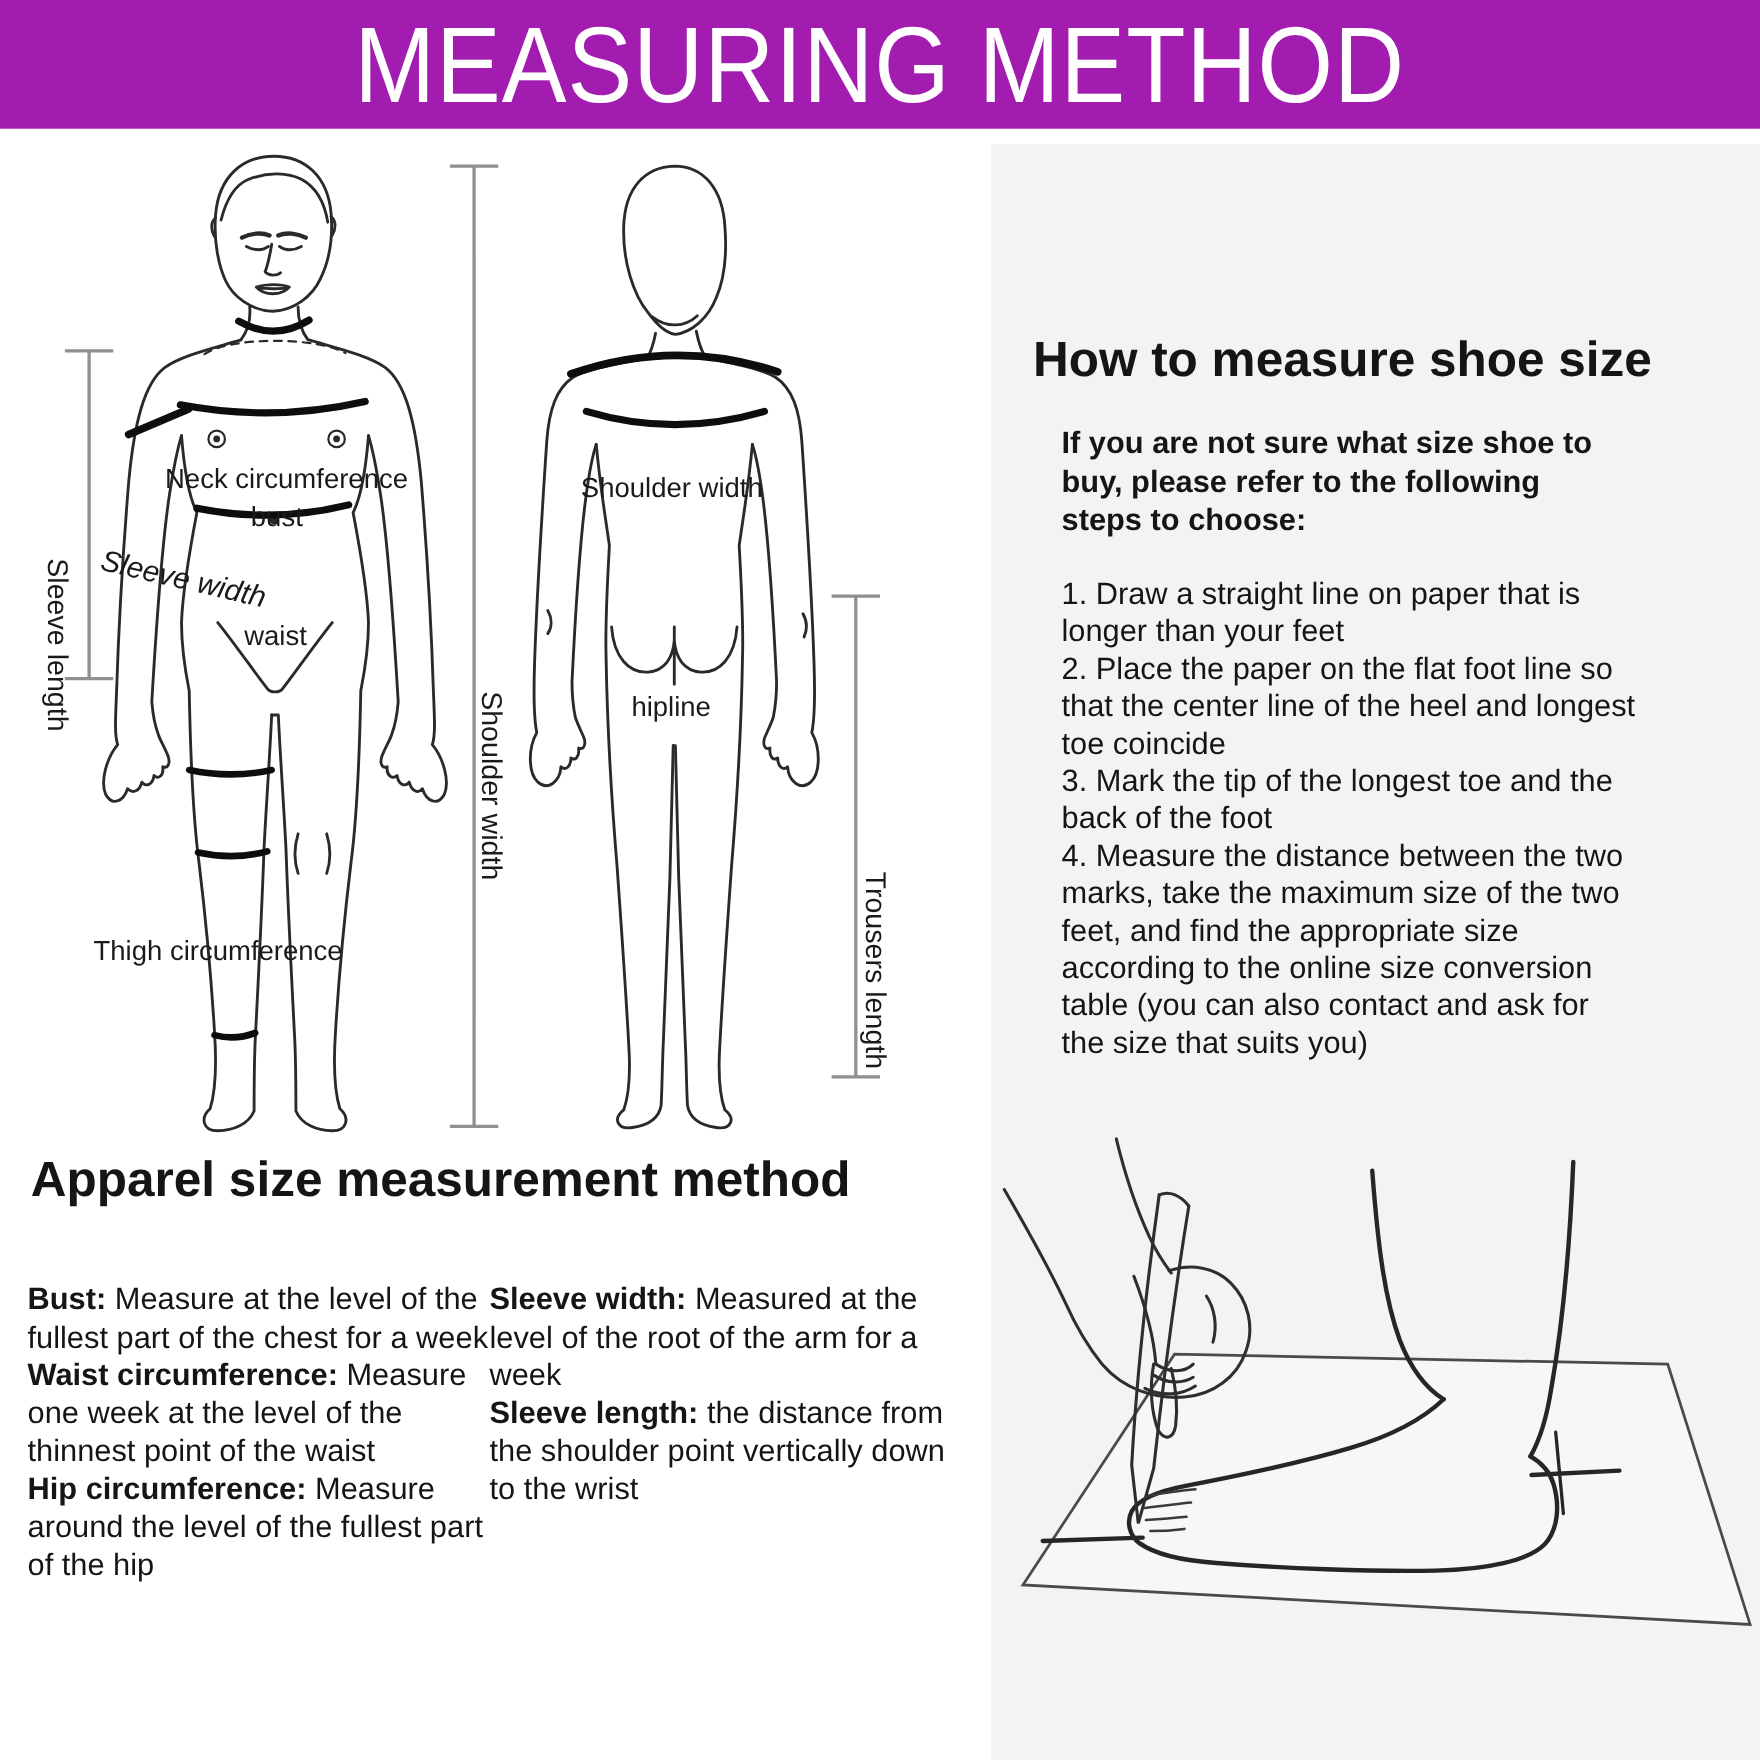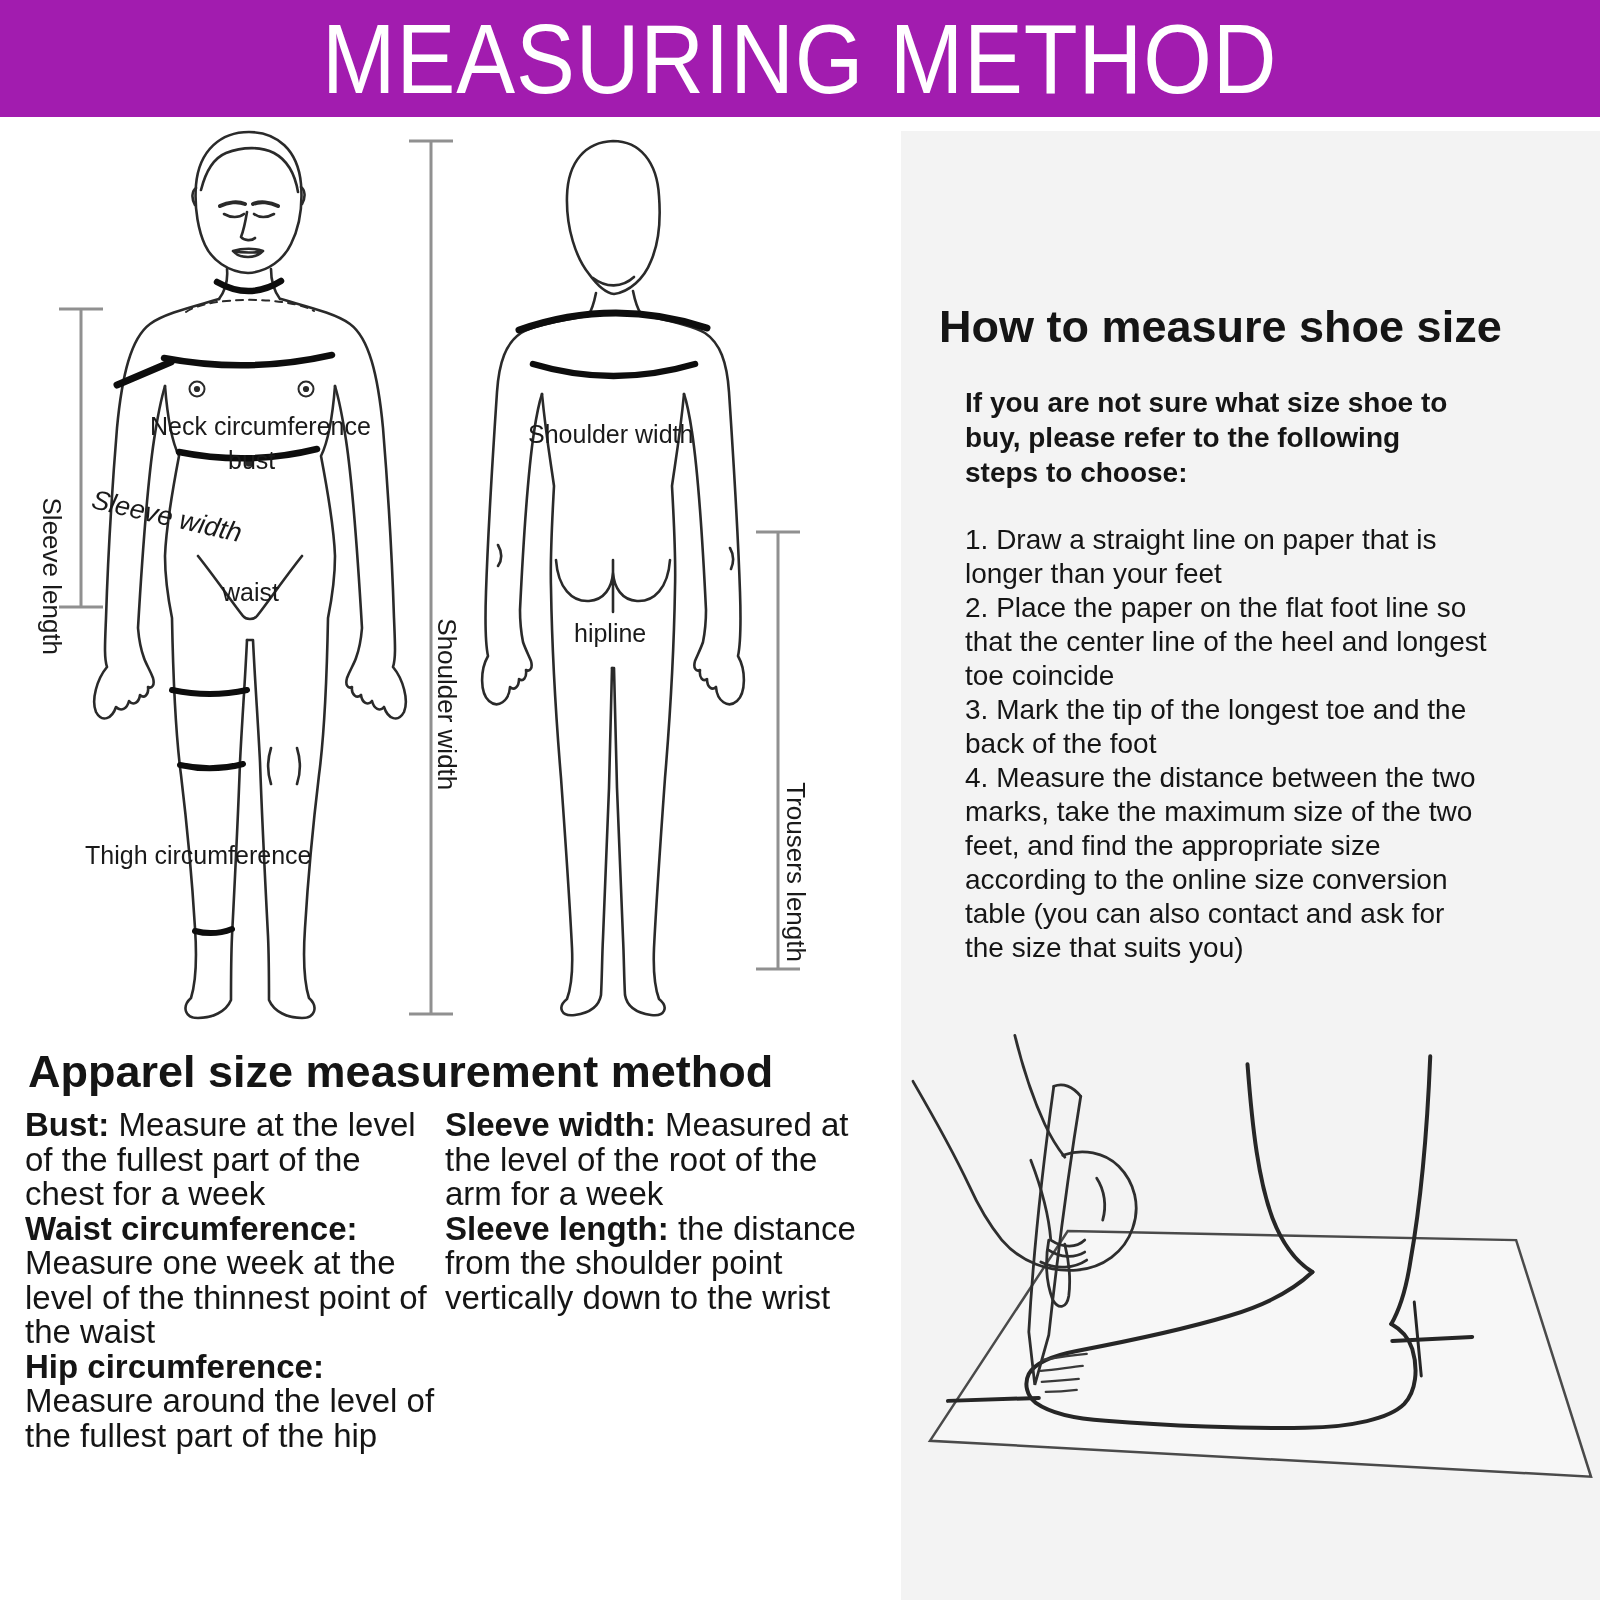--- a/index.html
+++ b/index.html
@@ -11,29 +11,29 @@
   .header-title{color:#ffffff;font-size:98px;font-weight:400;letter-spacing:1px;
                 transform:scaleX(0.9);white-space:nowrap;line-height:1;}
   
   .shoe-panel{position:absolute;left:901px;top:131px;width:699px;height:1469px;background:#f3f3f3;}
   .shoe-heading{position:absolute;left:38px;top:170px;font-size:45px;font-weight:700;white-space:nowrap;}
   .shoe-intro{position:absolute;left:64px;top:254px;width:505px;font-size:28px;font-weight:700;line-height:35px;}
   .shoe-steps{position:absolute;left:64px;top:392px;width:524px;font-size:28px;line-height:34px;}
   .shoe-steps p{margin:0;}
   .foot-svg{position:absolute;left:0;top:899px;width:699px;height:570px;}
   
-  .diagram{position:absolute;left:0;top:117px;width:900px;height:925px;padding-left:24px;}
+  .diagram{position:absolute;left:0;top:127px;width:900px;height:925px;padding-left:24px;}
   .fig-svg{position:absolute;left:0;top:0;width:900px;height:925px;}
   .dlabel{position:absolute;font-size:25px;color:#1a1a1a;white-space:nowrap;line-height:1.1;}
   .vlabel{position:absolute;width:170px;text-align:center;font-size:26px;color:#1a1a1a;
           transform:rotate(90deg);white-space:nowrap;line-height:1.1;}
   .slanted{font-style:italic;transform:rotate(13deg);transform-origin:0 50%;font-size:27px;}
   
   .apparel-heading{position:absolute;left:28px;top:1046px;font-size:45px;font-weight:700;white-space:nowrap;}
-  .col{position:absolute;top:1108px;width:420px;font-size:33px;line-height:34.5px;}
+  .col{position:absolute;top:1164px;width:420px;font-size:28px;line-height:34.5px;}
   .col1{left:25px;} .col2{left:445px;}
   .col p{margin:0;}
   svg path, svg circle, svg line{vector-effect:none;}
 </style>
 </head>
 <body>
 
 <div class="page">
 
   <div class="header">
@@ -102,21 +102,21 @@
       </g>
       <g stroke="#0d0d0d" fill="none" stroke-linecap="round">
         <path d="M 519,330 Q 613,297 707,328" stroke-width="7"></path>
         <path d="M 533,364 Q 613,388 695,364" stroke-width="6.5"></path>
       </g>
     </svg>
 
     <div class="dlabel" style="left:150px;top:296px;">Neck circumference</div>
     <div class="dlabel" style="left:228px;top:330px;">bust</div>
     <div class="dlabel slanted" style="left:92px;top:368px;">Sleeve width</div>
-    <div class="dlabel" style="left:222px;top:438px;margin-top:24px;">waist</div>
+    <div class="dlabel" style="left:222px;top:438px;">waist</div>
     <div class="dlabel" style="left:85px;top:683px;margin-top:42px;">Thigh circumference</div>
     <div class="dlabel" style="left:528px;top:304px;">Shoulder width</div>
     <div class="dlabel" style="left:574px;top:503px;">hipline</div>
     <div class="vlabel" style="left:-33px;top:445px;">Sleeve length</div>
     <div class="vlabel" style="left:362px;top:572px;">Shoulder width</div>
     <div class="vlabel" style="left:711px;top:736px;">Trousers length</div>
   </div>
 
   <div class="apparel-heading">Apparel size measurement method</div>
 

